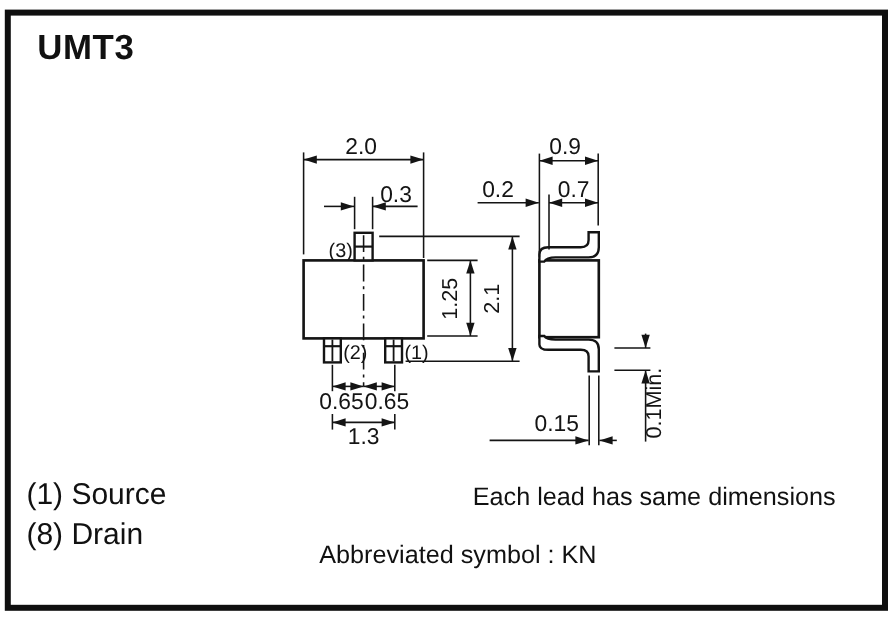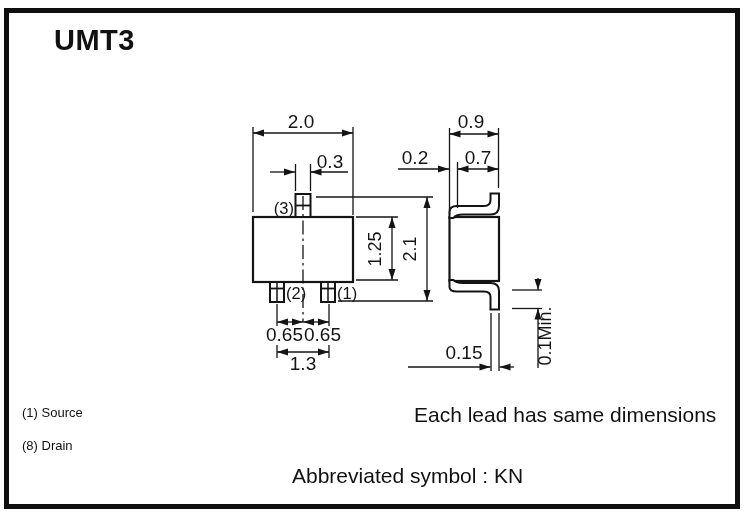--- a/index.html
+++ b/index.html
@@ -12,38 +12,36 @@
     overflow:hidden;
   }
   .frame{
     position:absolute;
     left:4px;top:8px;width:736px;height:501px;
     border:5px solid #0f0f0f;
     box-sizing:border-box;
   }
   .title{
     position:absolute;left:31px;top:24px;
-    font-size:29px;font-weight:bold;letter-spacing:0.5px;margin-left:23px;
+    font-size:29px;font-weight:bold;letter-spacing:0.5px;
   }
   .drawing{
     position:absolute;left:0;top:0;
   }
   .legend{
     position:absolute;left:22px;top:396px;
-    font-size:13px;line-height:33px;
+    font-size:25px;line-height:33px;
   }
   .note-lead{
     position:absolute;left:394px;top:403px;
     font-size:21px;
-    margin-left:20px;
   }
   .note-symbol{
-    position:absolute;left:266px;top:464px;
+    position:absolute;left:266px;top:451px;
     font-size:21px;
-    margin-left:26px;
   }
   svg text{
     font-family:"Liberation Sans", sans-serif;
     font-size:19px;
     fill:#141414;
   }
   svg text.small{font-size:16.5px;}
   svg text.rot{font-size:18px;}
 </style>
 </head>

